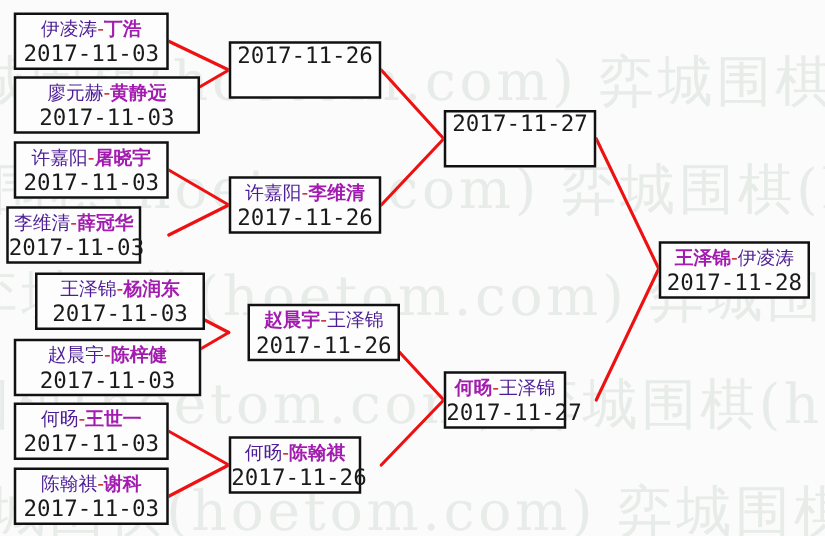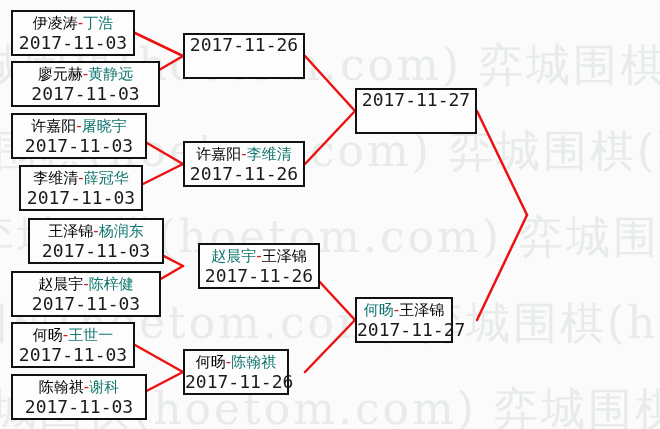--- a/index.html
+++ b/index.html
@@ -34,22 +34,22 @@
     text-align: center;
     z-index: 3;
   }
   .players {
     font-size: 15px;
     line-height: 20px;
     margin-top: 1px;
     color: #1a1a1a;
     white-space: nowrap;
   }
-  .p[data-status="win"] { color: #000000; font-family: Liberation Serif, serif; }
-  .p[data-status="lose"] { color: #0f766e; }
+  .p[data-status="win"] { color: #4c1d95; font-family: Liberation Serif, serif; }
+  .p[data-status="lose"] { color: #a21caf; font-weight: bold; }
   .dash { color: #cc2222; }
   .date {
     font-family: "DejaVu Sans Mono", monospace;
     font-size: 18px;
     line-height: 19px;
     color: #1a1a1a;
     white-space: nowrap;
   }
 </style>
 </head>
@@ -85,41 +85,41 @@
   </svg>
 
   <div class="match" style="left:11px;top:10px;width:124px">
     <div class="players"><span class="p" data-status="win">伊凌涛</span><span class="dash">-</span><span class="p" data-status="lose">丁浩</span></div>
     <div class="date">2017-11-03</div>
   </div>
   <div class="match" style="left:11px;top:61px;width:149px">
     <div class="players"><span class="p" data-status="win">廖元赫</span><span class="dash">-</span><span class="p" data-status="lose">黄静远</span></div>
     <div class="date">2017-11-03</div>
   </div>
-  <div class="match" style="left:11px;top:113px;width:136px">
+  <div class="match" style="left:11px;top:113px;width:124px">
     <div class="players"><span class="p" data-status="win">许嘉阳</span><span class="dash">-</span><span class="p" data-status="lose">屠晓宇</span></div>
     <div class="date">2017-11-03</div>
   </div>
-  <div class="match" style="left:19px;top:165px;width:124px">
+  <div class="match" style="left:5px;top:165px;width:108px">
     <div class="players"><span class="p" data-status="win">李维清</span><span class="dash">-</span><span class="p" data-status="lose">薛冠华</span></div>
     <div class="date">2017-11-03</div>
   </div>
   <div class="match" style="left:28px;top:218px;width:136px">
     <div class="players"><span class="p" data-status="win">王泽锦</span><span class="dash">-</span><span class="p" data-status="lose">杨润东</span></div>
     <div class="date">2017-11-03</div>
   </div>
   <div class="match" style="left:11px;top:271px;width:150px">
     <div class="players"><span class="p" data-status="win">赵晨宇</span><span class="dash">-</span><span class="p" data-status="lose">陈梓健</span></div>
     <div class="date">2017-11-03</div>
   </div>
   <div class="match" style="left:11px;top:322px;width:124px">
     <div class="players"><span class="p" data-status="win">何旸</span><span class="dash">-</span><span class="p" data-status="lose">王世一</span></div>
     <div class="date">2017-11-03</div>
   </div>
-  <div class="match" style="left:11px;top:374px;width:136px">
+  <div class="match" style="left:11px;top:374px;width:124px">
     <div class="players"><span class="p" data-status="win">陈翰祺</span><span class="dash">-</span><span class="p" data-status="lose">谢科</span></div>
     <div class="date">2017-11-03</div>
   </div>
 
   <div class="match" style="left:183px;top:33px;width:122px">
     <div class="date">2017-11-26</div>
   </div>
   <div class="match" style="left:183px;top:141px;width:122px">
     <div class="players"><span class="p" data-status="win">许嘉阳</span><span class="dash">-</span><span class="p" data-status="lose">李维清</span></div>
     <div class="date">2017-11-26</div>
@@ -134,14 +134,18 @@
   </div>
 
   <div class="match" style="left:355px;top:88px;width:122px">
     <div class="date">2017-11-27</div>
   </div>
   <div class="match" style="left:355px;top:297px;width:98px">
     <div class="players"><span class="p" data-status="lose">何旸</span><span class="dash">-</span><span class="p" data-status="win">王泽锦</span></div>
     <div class="date">2017-11-27</div>
   </div>
 
+  <div class="match" style="left:527px;top:193px;width:121px">
+    <div class="players"><span class="p" data-status="lose">王泽锦</span><span class="dash">-</span><span class="p" data-status="win">伊凌涛</span></div>
+    <div class="date">2017-11-28</div>
+  </div>
 
 </div>
 
 </body></html>

